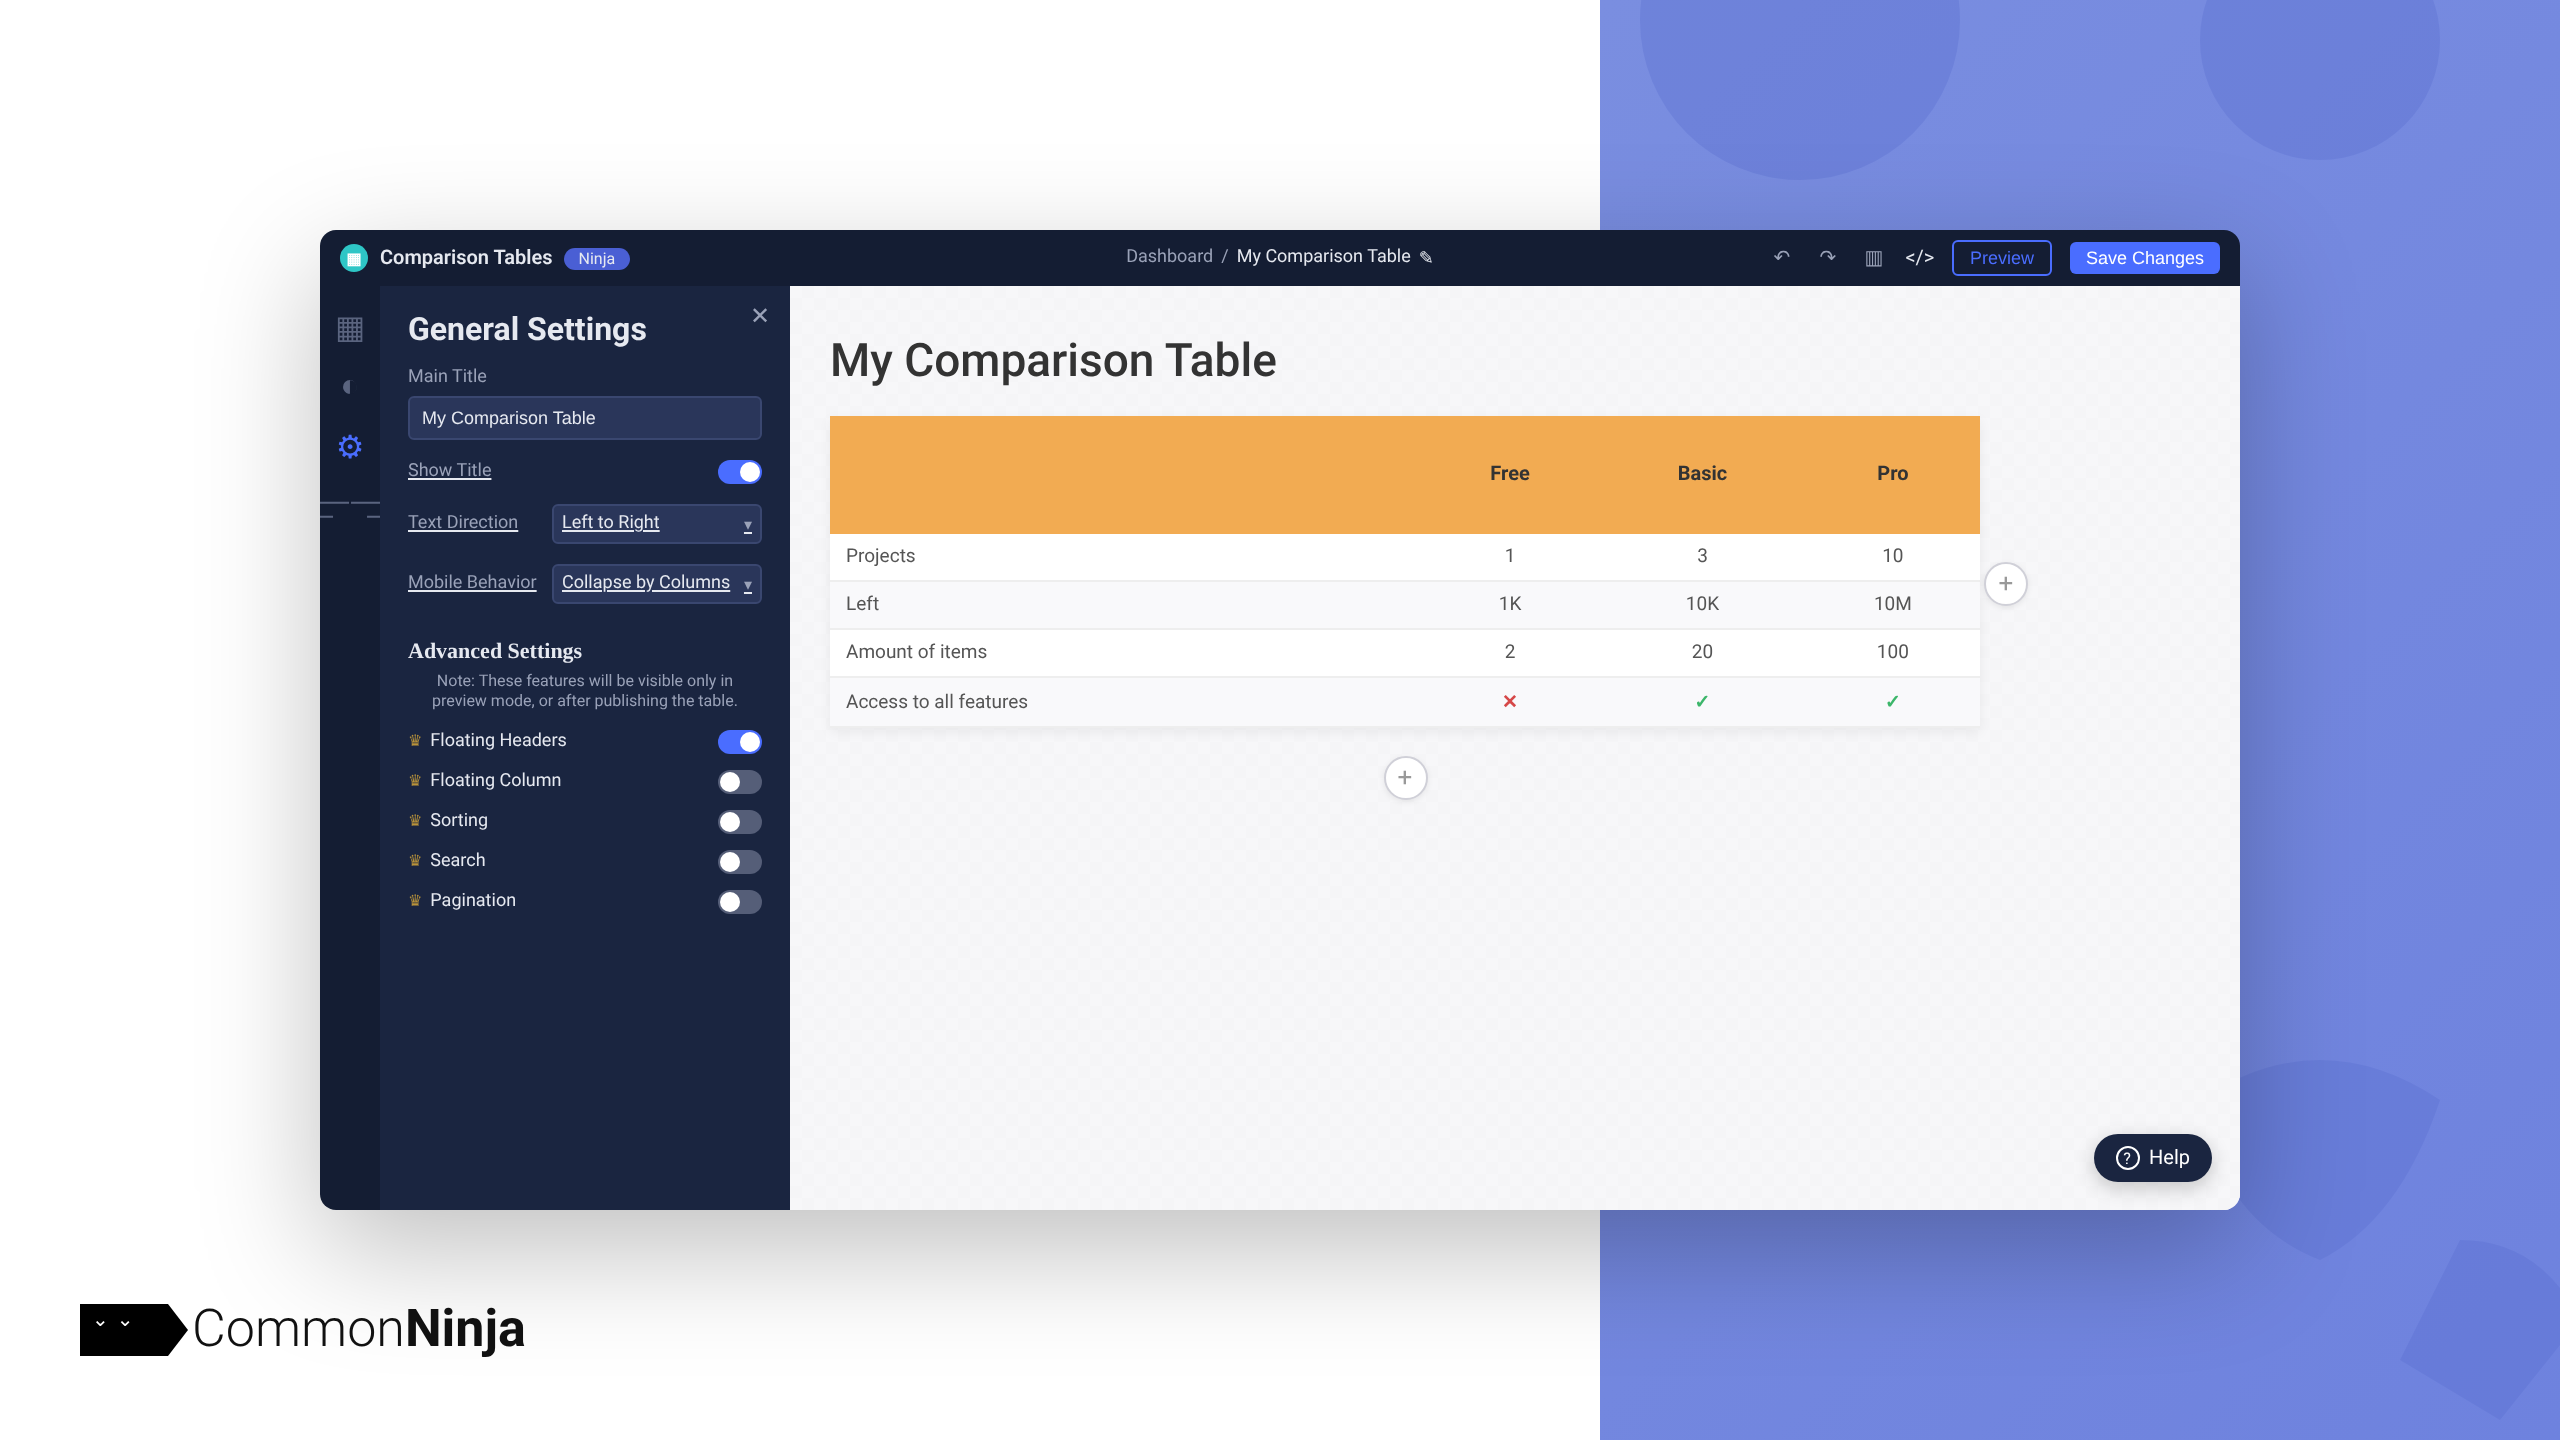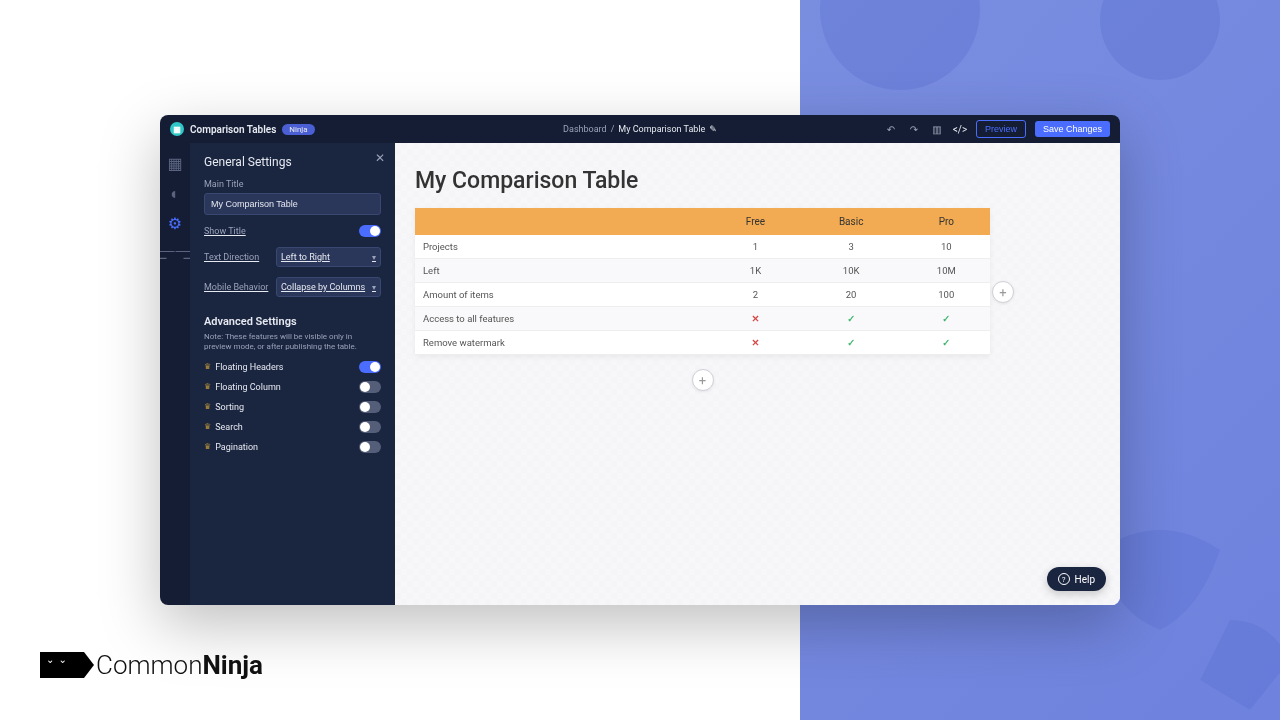--- a/index.html
+++ b/index.html
@@ -39,46 +39,46 @@
   .btn-outline{border:1px solid var(--accent);color:var(--accent);background:transparent;border-radius:3px;padding:3px 8px;font-size:9px;cursor:pointer;}
   .btn-primary{border:none;background:var(--accent);color:#fff;border-radius:3px;padding:3px 8px;font-size:9px;cursor:pointer;}
   
   .body{flex:1;display:flex;min-height:0;}
   
   .rail{width:30px;background:var(--navy-dark);display:flex;flex-direction:column;align-items:center;padding-top:12px;gap:14px;}
   .rail-item{width:16px;height:16px;display:flex;align-items:center;justify-content:center;color:#5a647f;cursor:pointer;}
   .rail-item.active{color:var(--accent);}
   
   .sidebar{width:205px;background:var(--navy);color:var(--text-light);padding:12px 14px;font-size:10px;overflow:hidden;position:relative;}
-  .sidebar h3{margin:0 0 10px 0;font-size:12px;font-weight:400;}
+  .sidebar h3{margin:0 0 10px 0;font-size:16px;font-weight:700;}
   .close-x{position:absolute;top:8px;right:10px;color:var(--text-dim);font-size:12px;cursor:pointer;}
   .field-label{color:var(--text-dim);font-size:9px;margin-bottom:4px;display:block;}
   .text-input{width:100%;background:var(--input-bg);border:1px solid var(--input-border);border-radius:3px;padding:5px 6px;color:var(--text-light);font-size:9px;}
   .row{display:flex;align-items:center;justify-content:space-between;margin-top:10px;text-decoration:underline;}
   .row .label{color:var(--text-dim);font-size:9px;}
   .select{background:var(--input-bg);border:1px solid var(--input-border);border-radius:3px;padding:4px 4px;color:var(--text-light);font-size:9px;width:105px;display:flex;justify-content:space-between;align-items:center;cursor:pointer;}
   .select .chev{font-size:8px;color:var(--text-dim);}
   
   .toggle{width:22px;height:12px;border-radius:6px;background:#555e78;position:relative;cursor:pointer;}
   .toggle::after{content:'';position:absolute;width:10px;height:10px;border-radius:50%;background:#fff;top:1px;left:1px;transition:.15s;}
   .toggle.on{background:var(--accent);}
   .toggle.on::after{left:11px;}
-  .section-h{margin:18px 0 4px 0;font-size:11px;font-weight:600;}
-  .note{font-size:8px;color:var(--text-dim);line-height:1.3;margin-bottom:8px;}
+  .section-h{margin:18px 0 4px 0;font-size:11px;font-weight:600;font-family:Liberation Serif, serif;}
+  .note{font-size:8px;color:var(--text-dim);line-height:1.3;margin-bottom:8px;text-align:center;}
   .adv-row{display:flex;align-items:center;justify-content:space-between;margin-top:8px;}
   .adv-label{display:flex;align-items:center;gap:4px;color:var(--text-light);font-size:9px;}
   .crown{color:#b8923a;font-size:8px;}
   
   .main{flex:1;background:
      repeating-conic-gradient(#f5f5f7 0% 25%, transparent 0% 50%) 0 0/12px 12px,
      var(--bg-pattern);
      position:relative;padding:24px 130px 24px 20px;}
   .title{font-size:23px;font-weight:500;color:#333;margin-bottom:14px;}
   table.cmp{width:100%;border-collapse:collapse;font-size:9.5px;color:#555;box-shadow:0 2px 6px rgba(0,0,0,.06);}
-  table.cmp thead th{background:var(--orange);color:#333;font-weight:400;padding:8px 6px;text-align:center;font-size:10px;}
+  table.cmp thead th{background:var(--orange);color:#333;font-weight:700;padding:24px 6px;text-align:center;font-size:10px;}
   table.cmp thead th:first-child{text-align:left;}
   table.cmp tbody tr:nth-child(even){background:var(--row-b);}
   table.cmp tbody tr:nth-child(odd){background:var(--row-a);}
   table.cmp td{padding:6px;border-bottom:1px solid #eee;text-align:center;}
   table.cmp td:first-child{text-align:left;padding-left:8px;color:#555;}
   .chk{color:var(--green);font-weight:700;}
   .crs{color:var(--red);font-weight:700;}
   .add-circle{width:22px;height:22px;border:1px solid #d0d0d8;border-radius:50%;background:#fff;display:flex;align-items:center;justify-content:center;color:#999;font-size:13px;cursor:pointer;box-shadow:0 1px 3px rgba(0,0,0,.08);}
   .add-right{position:absolute;right:106px;top:138px;}
   .add-bottom{margin:14px auto 0;}
@@ -238,26 +238,20 @@
               <td>2</td>
               <td>20</td>
               <td>100</td>
             </tr>
             <tr>
               <td>Access to all features</td>
               <td><span class="crs">✕</span></td>
               <td><span class="chk">✓</span></td>
               <td><span class="chk">✓</span></td>
             </tr>
-            <tr>
-              <td>Remove watermark</td>
-              <td><span class="crs">✕</span></td>
-              <td><span class="chk">✓</span></td>
-              <td><span class="chk">✓</span></td>
-            </tr>
           </tbody>
       </table>
 
       <div class="add-circle add-right">+</div>
       <div class="add-circle add-bottom">+</div>
 
       <div class="help">
         <span class="help-ico">?</span>
         <span>Help</span>
       </div>

